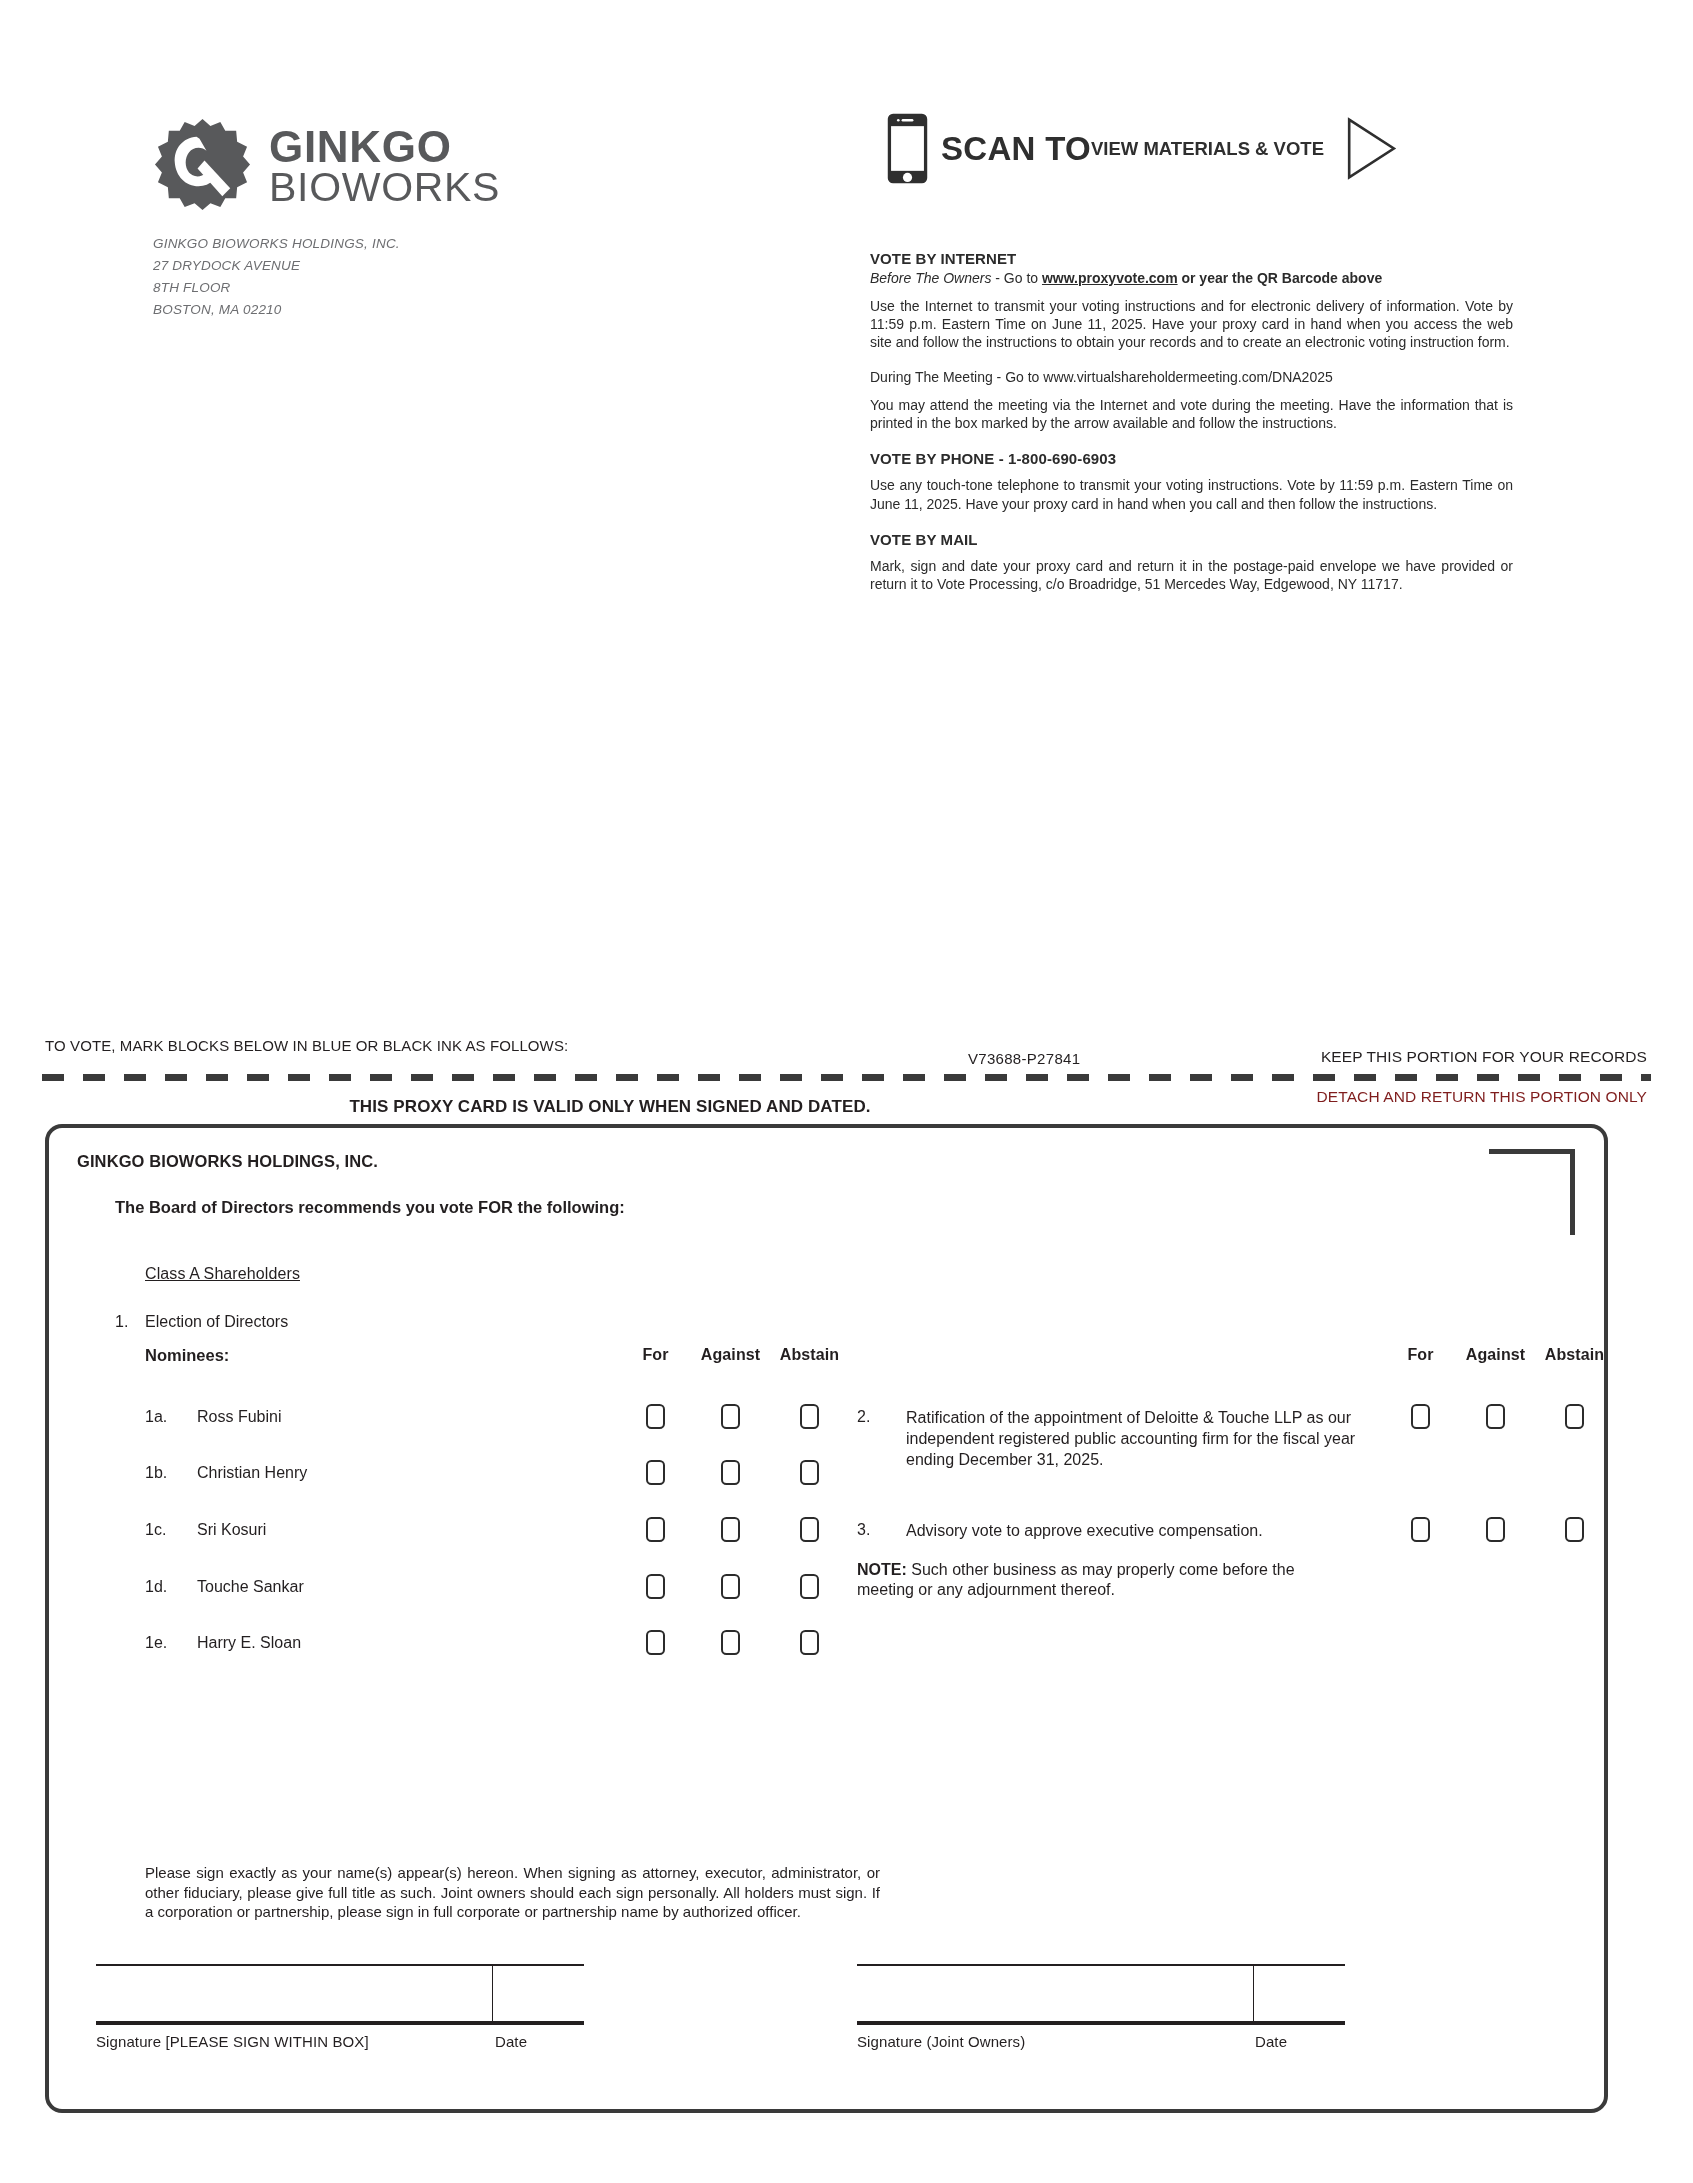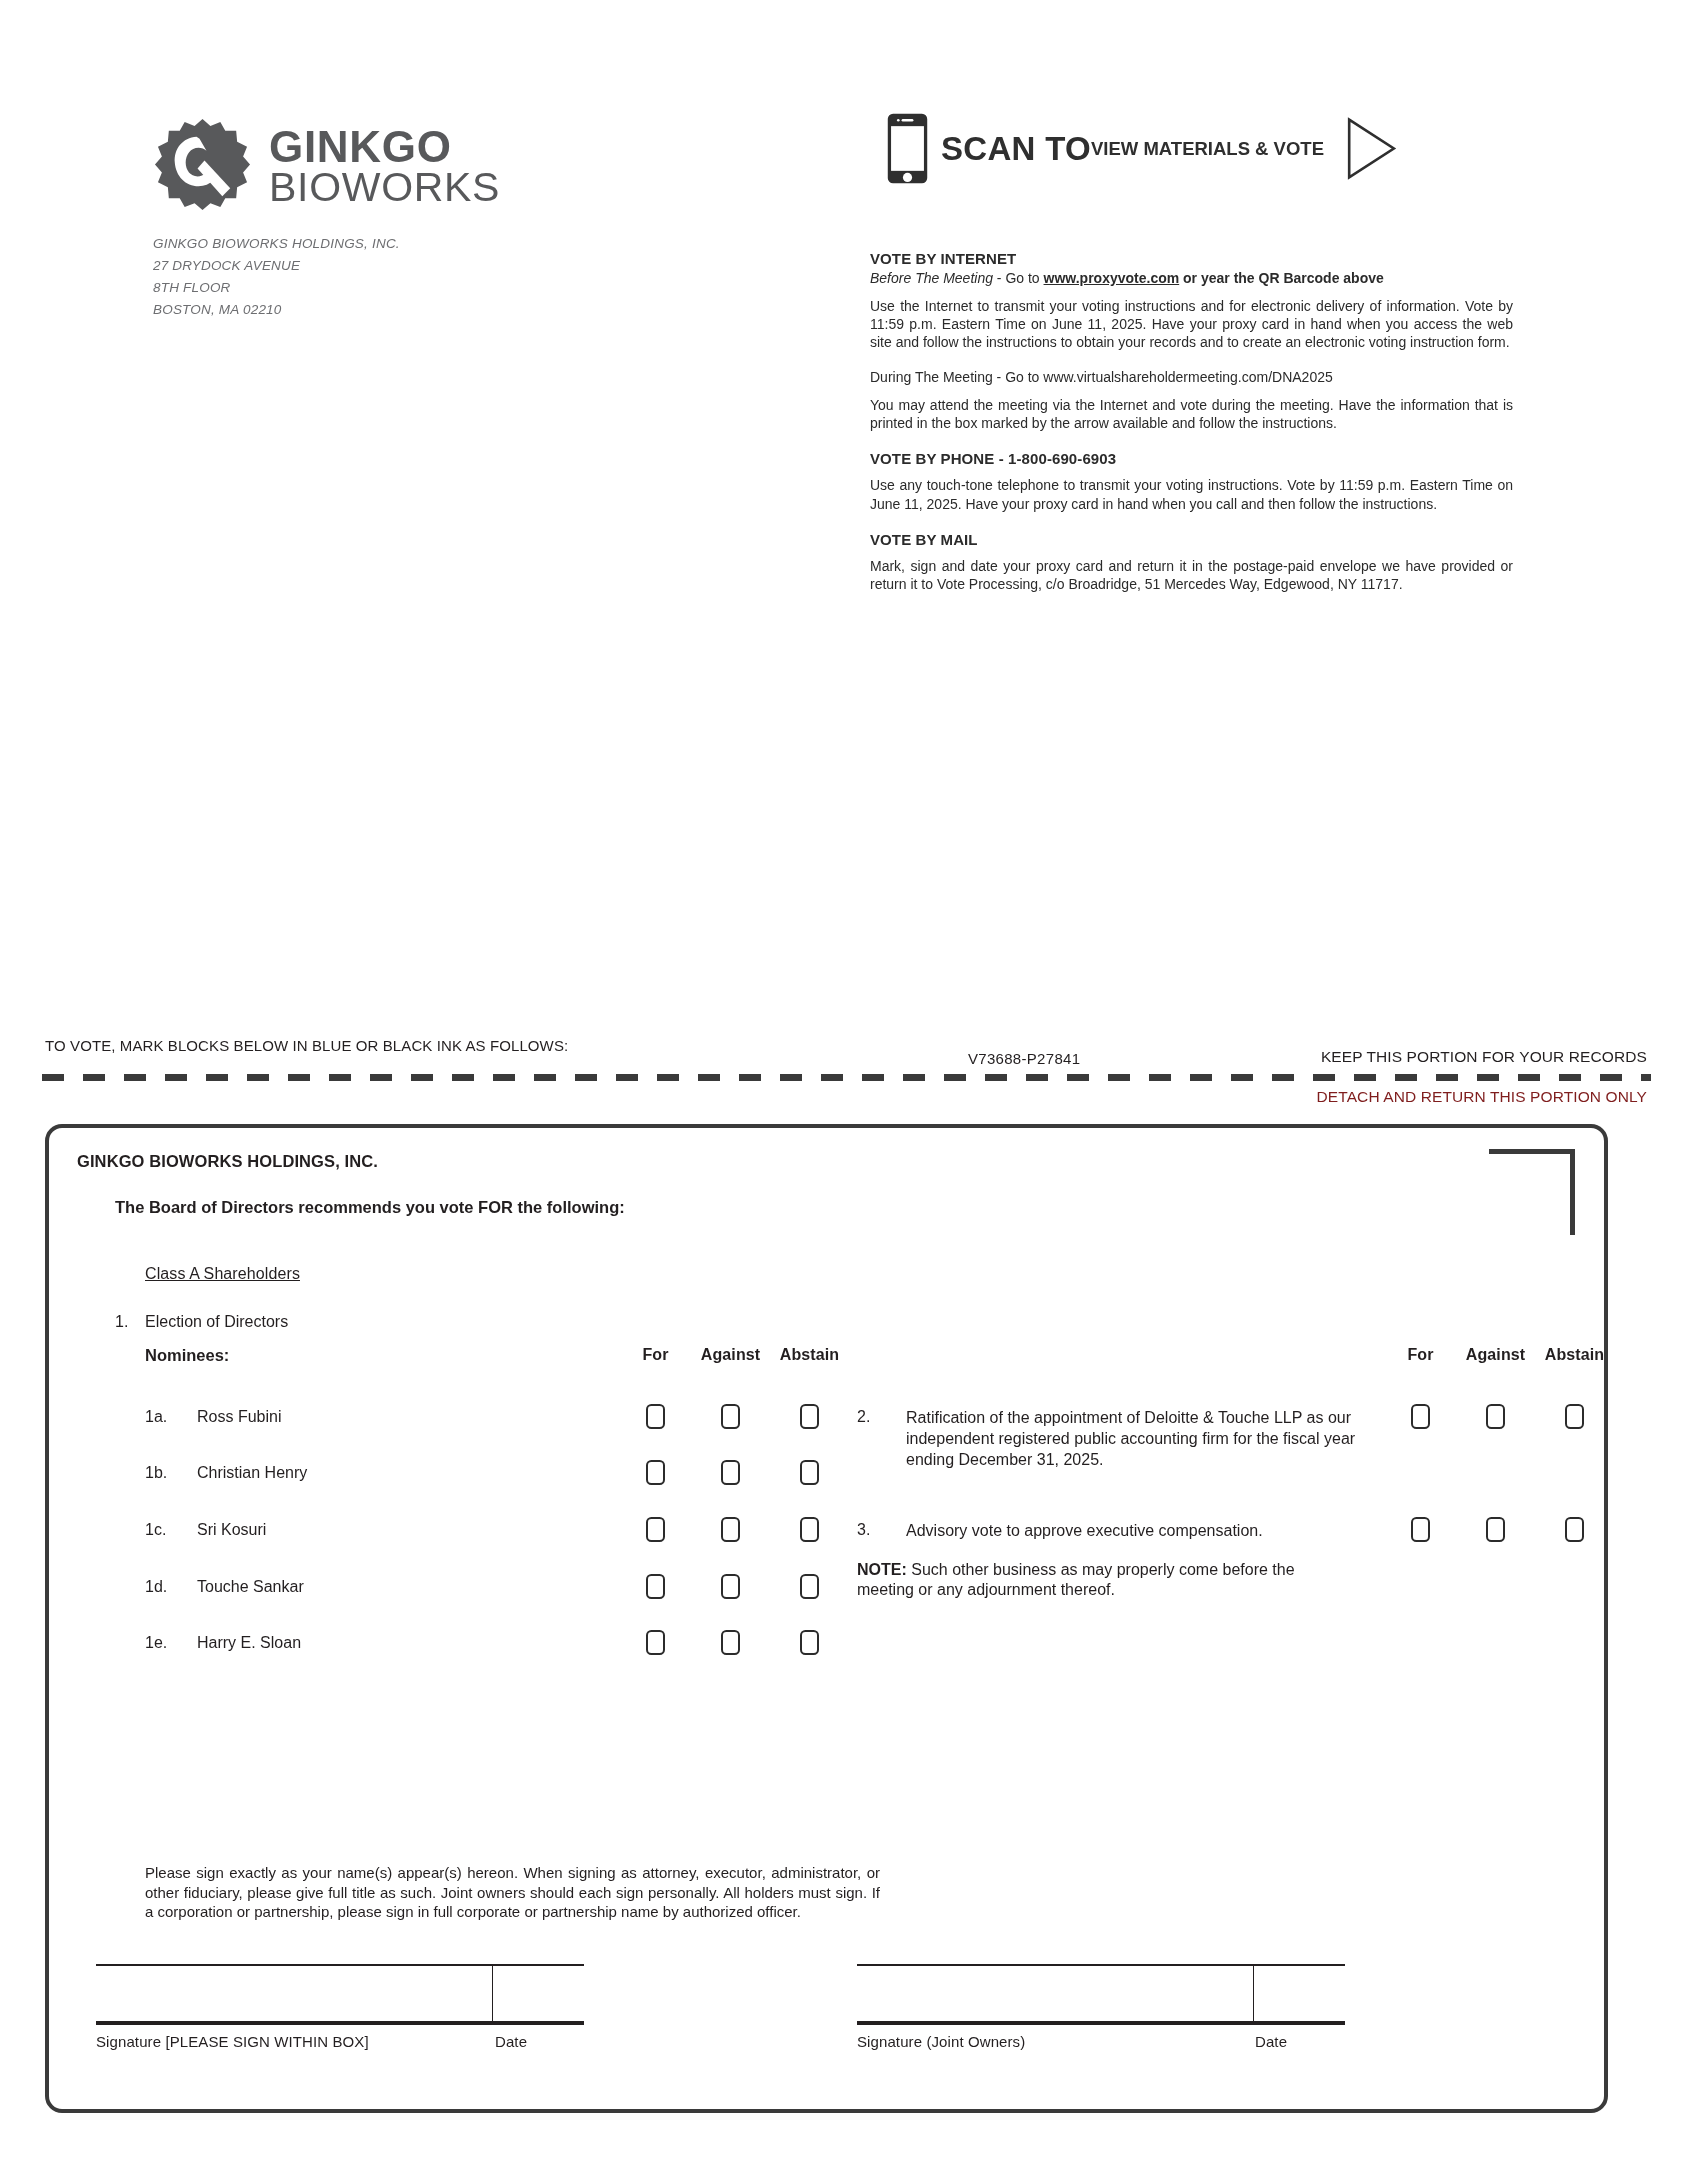--- a/index.html
+++ b/index.html
@@ -370,40 +370,41 @@
       <span class="scan-sub">VIEW MATERIALS &amp; VOTE</span>
     </div>
     <svg class="scan-arrow" viewBox="0 0 80 96">
       <path d="M6 4 L74 48 L6 92 Z" fill="none" stroke="#2f2f2f" stroke-width="4"></path>
     </svg>
   </div>
 
   <div class="vote-instructions">
 
     <div class="vi-head">VOTE BY INTERNET</div>
-    <div class="vi-sub"><span class="ital">Before The Meeting</span><span> - Go to </span><span class="bold-link">www.proxyvote.com</span><span style="font-weight:bold"> or year the QR Barcode above</span></div>
+    <div class="vi-sub"><span class="ital">Before The Owners</span><span> - Go to </span><span class="bold-link">www.proxyvote.com</span><span style="font-weight:bold"> or year the QR Barcode above</span></div>
 
     <div class="vi-para">Use the Internet to transmit your voting instructions and for electronic delivery of information. Vote by 11:59 p.m. Eastern Time on June 11, 2025. Have your proxy card in hand when you access the web site and follow the instructions to obtain your records and to create an electronic voting instruction form.</div>
 
     <div class="vi-gap"><span class="ital">During The Meeting</span><span> - Go to </span><span class="bold-link">www.virtualshareholdermeeting.com/DNA2025</span></div>
 
     <div class="vi-para">You may attend the meeting via the Internet and vote during the meeting. Have the information that is printed in the box marked by the arrow available and follow the instructions.</div>
 
     <div class="vi-head vi-gap">VOTE BY PHONE - 1-800-690-6903</div>
     <div class="vi-para tight">Use any touch-tone telephone to transmit your voting instructions. Vote by 11:59 p.m. Eastern Time on June 11, 2025. Have your proxy card in hand when you call and then follow the instructions.</div>
 
     <div class="vi-head vi-gap">VOTE BY MAIL</div>
     <div class="vi-para tight">Mark, sign and date your proxy card and return it in the postage-paid envelope we have provided or return it to Vote Processing, c/o Broadridge, 51 Mercedes Way, Edgewood, NY 11717.</div>
   </div>
 
   <div class="tovote">TO VOTE, MARK BLOCKS BELOW IN BLUE OR BLACK INK AS FOLLOWS:</div>
   <div class="ctrlnum">V73688-P27841</div>
   <div class="keep-portion">KEEP THIS PORTION FOR YOUR RECORDS</div>
   <div class="dash-line"></div>
   <div class="detach-portion">DETACH AND RETURN THIS PORTION ONLY</div>
+  <div class="valid-note">THIS PROXY CARD IS VALID ONLY WHEN SIGNED AND DATED.</div>
 
   <div class="card">
     <div class="card-company">GINKGO BIOWORKS HOLDINGS, INC.</div>
     <div class="corner-mark"></div>
 
     <div class="rec-left">The Board of Directors recommends you vote FOR the following:</div>
     <div class="class-a">Class A Shareholders</div>
 
     <div class="item1-num">1.</div>
     <div class="item1-text">Election of Directors</div>

